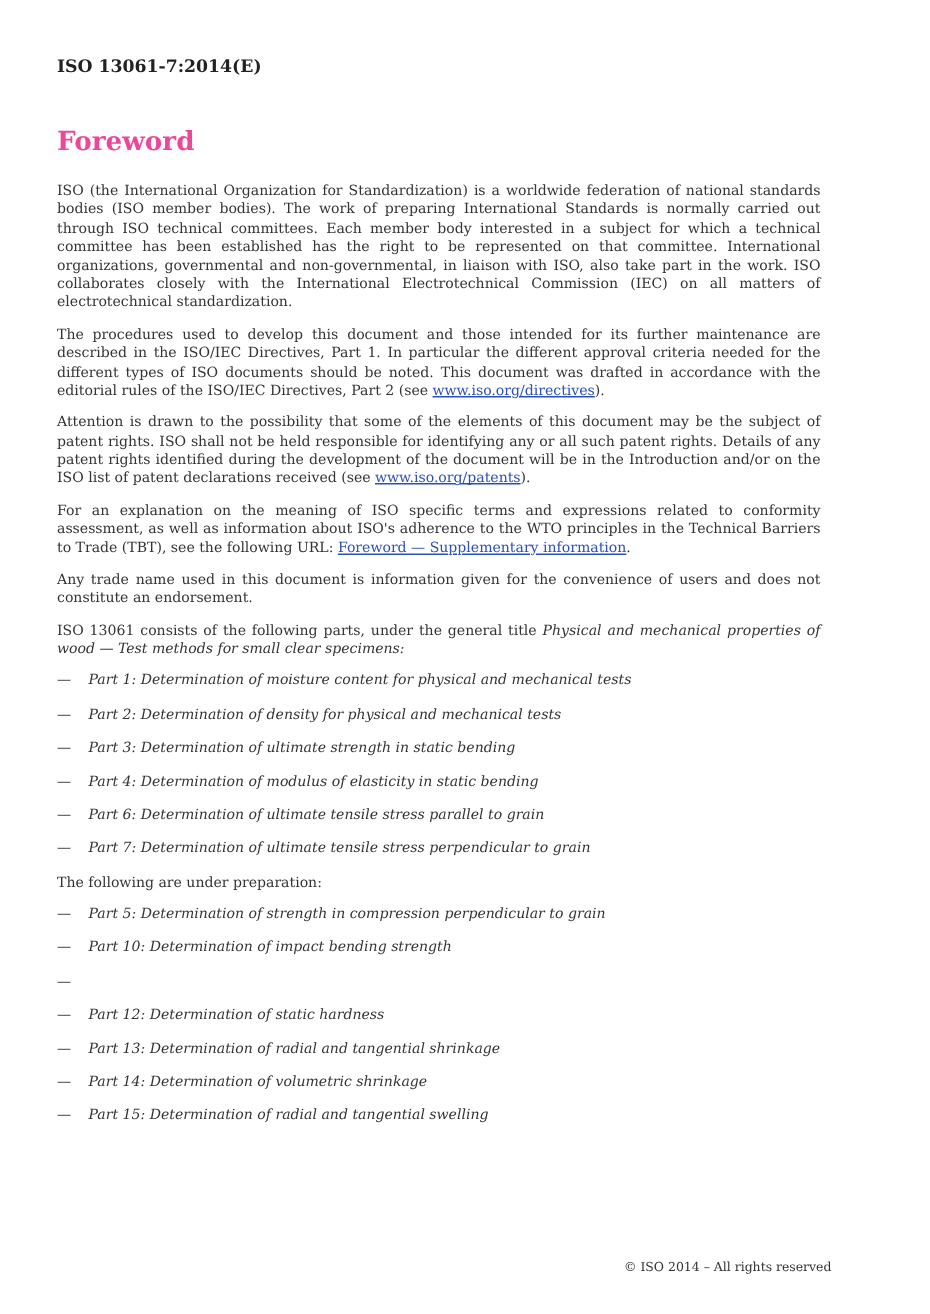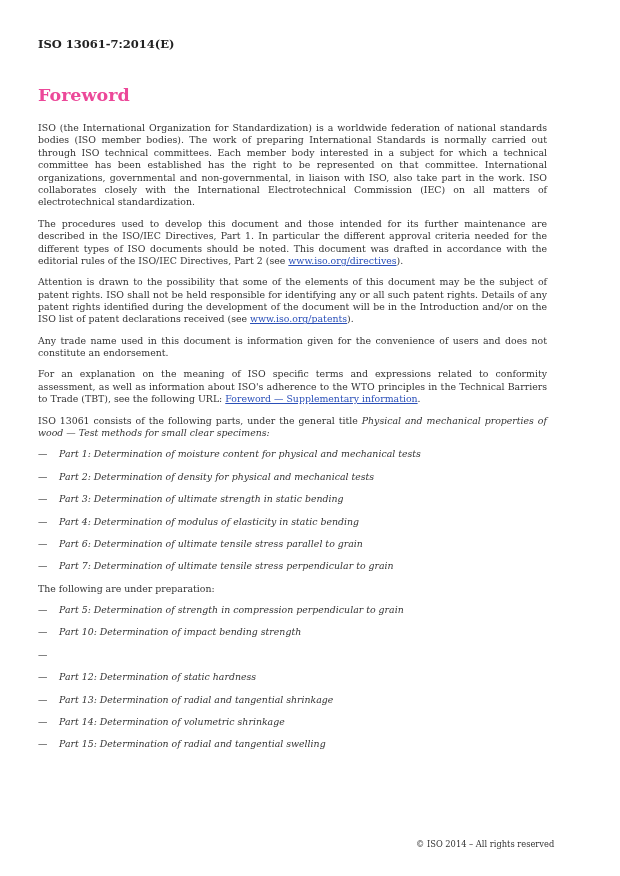--- a/index.html
+++ b/index.html
@@ -24,23 +24,23 @@
   <div class="doc-id">ISO 13061-7:2014(E)</div>
   <div class="title">Foreword</div>
 
   <div class="body">
     <p>ISO (the International Organization for Standardization) is a worldwide federation of national standards bodies (ISO member bodies). The work of preparing International Standards is normally carried out through ISO technical committees. Each member body interested in a subject for which a technical committee has been established has the right to be represented on that committee. International organizations, governmental and non-governmental, in liaison with ISO, also take part in the work. ISO collaborates closely with the International Electrotechnical Commission (IEC) on all matters of electrotechnical standardization.</p>
 
     <p><span>The procedures used to develop this document and those intended for its further maintenance are described in the ISO/IEC Directives, Part 1.  In particular the different approval criteria needed for the different types of ISO documents should be noted.  This document was drafted in accordance with the editorial rules of the ISO/IEC Directives, Part 2 (see </span><a class="link">www.iso.org/directives</a><span>).</span></p>
 
     <p><span>Attention is drawn to the possibility that some of the elements of this document may be the subject of patent rights. ISO shall not be held responsible for identifying any or all such patent rights.  Details of any patent rights identified during the development of the document will be in the Introduction and/or on the ISO list of patent declarations received (see </span><a class="link">www.iso.org/patents</a><span>).</span></p>
 
+    <p><span>For an explanation on the meaning of ISO specific terms and expressions related to conformity assessment, as well as information about ISO's adherence to the WTO principles in the Technical Barriers to Trade (TBT), see the following URL: </span><a class="link">Foreword — Supplementary information</a><span>.</span></p>
+
     <p>Any trade name used in this document is information given for the convenience of users and does not constitute an endorsement.</p>
-
-    <p><span>For an explanation on the meaning of ISO specific terms and expressions related to conformity assessment, as well as information about ISO's adherence to the WTO principles in the Technical Barriers to Trade (TBT), see the following URL: </span><a class="link">Foreword — Supplementary information</a><span>.</span></p>
 
 
 
     <p><span>ISO 13061 consists of the following parts, under the general title </span><i>Physical and mechanical properties of wood — Test methods for small clear specimens:</i></p>
 
     <ul class="parts">
       <li>
           <span class="dash">—</span>
           <span>Part 1: Determination of moisture content for physical and mechanical tests</span>
         </li>

